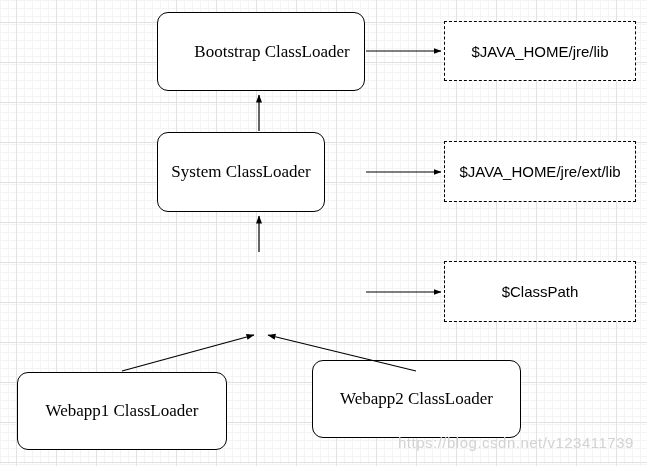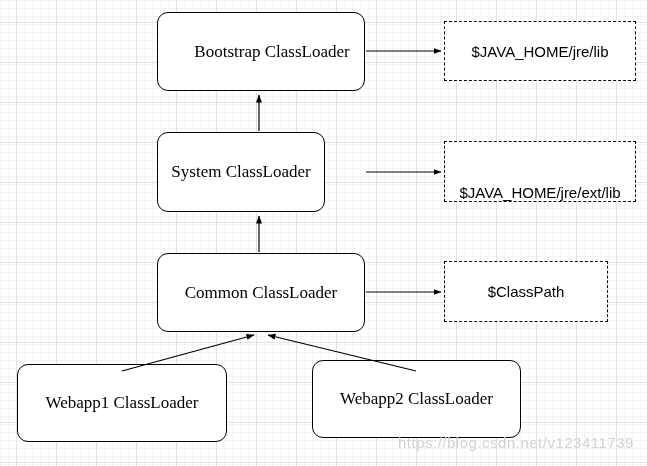--- a/index.html
+++ b/index.html
@@ -46,25 +46,25 @@
     justify-content: center;
     font-family: "Liberation Sans", "DejaVu Sans", sans-serif;
     font-size: 15px;
     color: #000000;
     text-align: center;
     z-index: 2;
   }
   #node-bootstrap { left: 157px; top: 12px;  width: 208px; height: 79px; padding-left: 22px; }
   #node-system    { left: 157px; top: 132px; width: 168px; height: 80px; }
   #node-common    { left: 157px; top: 253px; width: 208px; height: 79px; }
-  #node-webapp1   { left: 17px;  top: 364px; width: 210px; height: 78px; align-items: center; }
+  #node-webapp1   { left: 17px;  top: 372px; width: 210px; height: 78px; align-items: center; }
   #node-webapp2   { left: 312px; top: 360px; width: 209px; height: 78px; }
   #path-jre-lib     { left: 444px; top: 21px;  width: 192px; height: 60px; }
-  #path-jre-ext-lib { left: 444px; top: 141px; width: 192px; height: 61px; align-items: flex-end; }
-  #path-classpath   { left: 444px; top: 261px; width: 164px; height: 61px; }
+  #path-jre-ext-lib { left: 444px; top: 141px; width: 192px; height: 61px; }
+  #path-classpath   { left: 444px; top: 261px; width: 192px; height: 61px; }
   #edges {
     position: absolute;
     left: 0; top: 0;
     z-index: 3;
     pointer-events: none;
   }
   #edges line { stroke: #000000; stroke-width: 1.2; }
   .watermark {
     position: absolute;
     left: 398px;
@@ -83,23 +83,20 @@
 <div id="canvas">
 
   <div class="node" id="node-bootstrap">
     <span>Bootstrap ClassLoader</span>
   </div>
 
   <div class="node" id="node-system">
     <span>System ClassLoader</span>
   </div>
 
-  <div class="node" id="node-common">
-    <span>Common ClassLoader</span>
-  </div>
 
   <div class="node" id="node-webapp1">
     <span>Webapp1 ClassLoader</span>
   </div>
 
   <div class="node" id="node-webapp2">
     <span>Webapp2 ClassLoader</span>
   </div>
 
   <div class="path-box" id="path-jre-lib">

